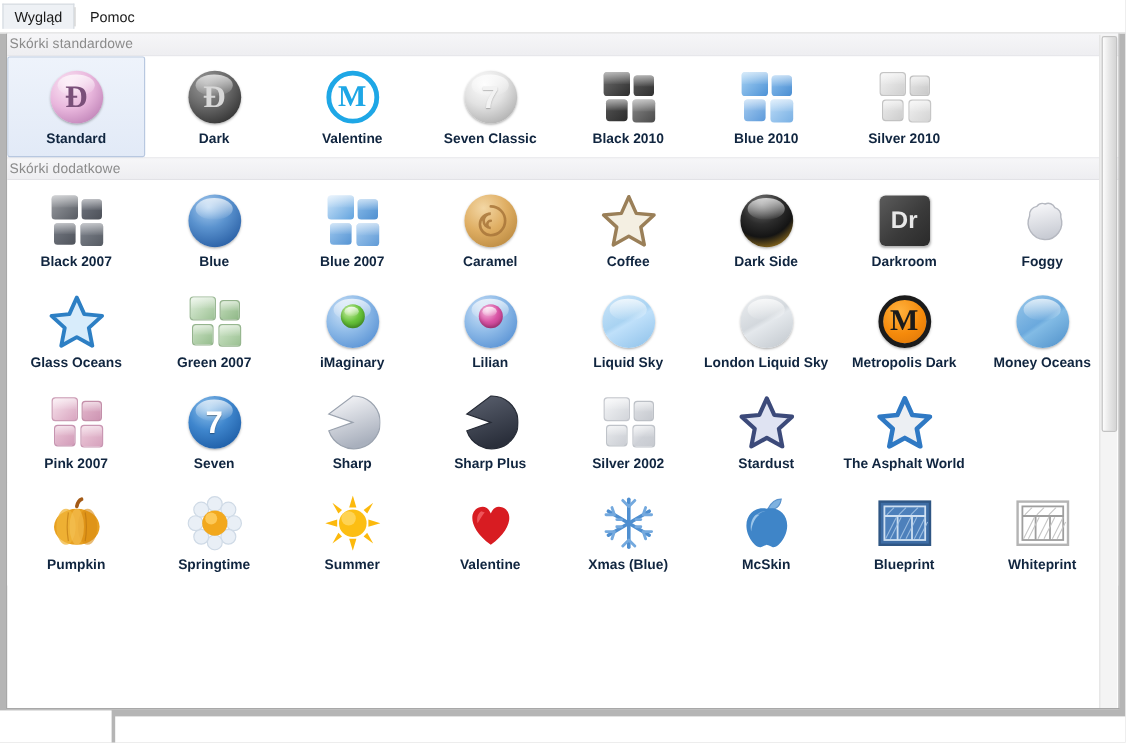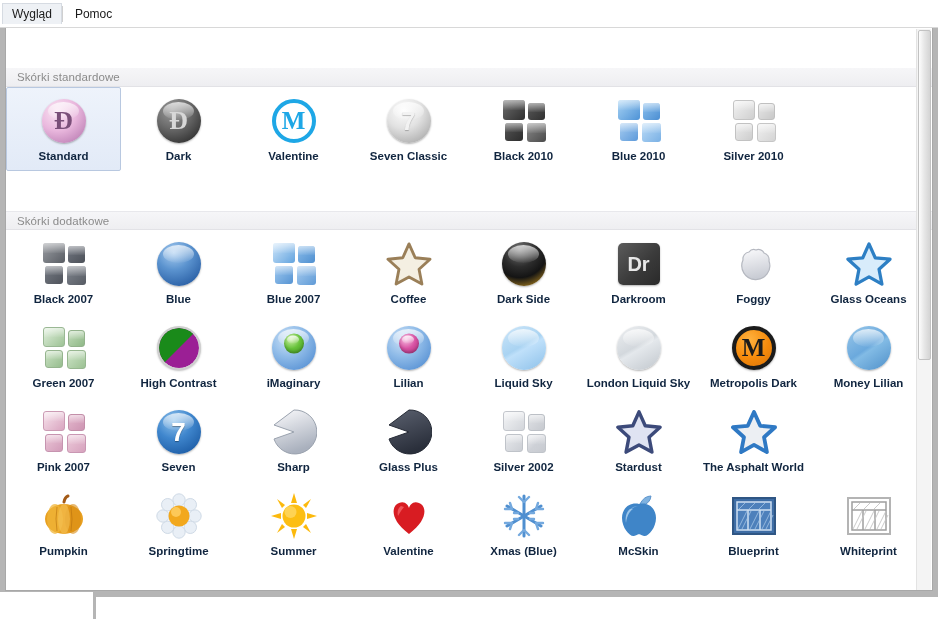--- a/index.html
+++ b/index.html
@@ -61,24 +61,23 @@
     border-top:none;
     overflow:hidden;
   }
 
   .section-header {
     height:19px;
     background:linear-gradient(to bottom,#f6f6f8 0%, #eeeef1 100%);
     border-bottom:1px solid #e2e2e6;
     border-top:1px solid #e8e8ec;
     display:flex; align-items:center;
-    padding-left:11px;
+    padding-left:2px;
     font-size:11.5px; color:#8b8b8b;
     letter-spacing:0.1px;
-    margin-top:40px;
   }
   .section-header.first { border-top:none; }
 
   .grid {
     display:flex; flex-wrap:wrap;
     background:#ffffff;
     padding:0;
   }
   .cell {
     width:115px;
@@ -310,20 +309,30 @@
                 <i class="t1" style="background:linear-gradient(135deg,#cfe6fa,#62a3de);"></i>
                 <i class="t2" style="background:linear-gradient(135deg,#8bbdea,#4f8fd0);"></i>
                 <i class="t3" style="background:linear-gradient(135deg,#9ec8ef,#5694d3);"></i>
                 <i class="t4" style="background:linear-gradient(135deg,#a8cdf0,#5f9ad6);"></i>
               </div>
             </div>
             <div class="cell-label">Blue 2007</div>
           </div>
           <div class="cell">
             <div class="icon-box">
+              <div class="circle-flat" style="background:radial-gradient(circle at 36% 26%, #f3d7a5 0%, #dfae63 45%, #c08f46 80%, #a87a38 100%);box-shadow:0 1px 2px rgba(0,0,0,0.28);">
+                <svg width="34" height="34" viewBox="0 0 34 34">
+                  <path d="M17 5 A12 12 0 1 1 16.9 29 A9 9 0 1 1 17 11 A6 6 0 1 0 17 23 A3 3 0 1 1 17 17" fill="none" stroke="#a8763a" stroke-width="2.2" stroke-linecap="round" opacity="0.85"></path>
+                </svg>
+              </div>
+            </div>
+            <div class="cell-label">Caramel</div>
+          </div>
+          <div class="cell">
+            <div class="icon-box">
               <svg class="star-svg" viewBox="0 0 48 46">
                 <polygon points="24,2 30.5,16.5 46,18 34.5,28.5 37.5,44 24,36.5 10.5,44 13.5,28.5 2,18 17.5,16.5" fill="#f4efe2" stroke="#9a7f58" stroke-width="3" stroke-linejoin="round"></polygon>
               </svg>
             </div>
             <div class="cell-label">Coffee</div>
           </div>
           <div class="cell">
             <div class="icon-box">
               <div class="sphere" style="background:radial-gradient(circle at 40% 18%, #787878 0%, #2c2c2c 38%, #141414 62%, #cf9a20 98%);"></div>
             </div>
@@ -363,36 +372,20 @@
                 <i class="t1" style="background:linear-gradient(135deg,#e0efdc,#9dc295);border:1px solid #9ab894;"></i>
                 <i class="t2" style="background:linear-gradient(135deg,#c3dcbb,#8fb887);border:1px solid #93b28c;"></i>
                 <i class="t3" style="background:linear-gradient(135deg,#cbe2c4,#96bd8e);border:1px solid #95b48e;"></i>
                 <i class="t4" style="background:linear-gradient(135deg,#cfe5c8,#9bc193);border:1px solid #97b790;"></i>
               </div>
             </div>
             <div class="cell-label">Green 2007</div>
           </div>
           <div class="cell">
             <div class="icon-box">
-              <div class="circle-flat" style="background:#ddd;overflow:hidden;border:2px solid #cfcfcf;box-shadow:0 1px 2px rgba(0,0,0,0.25);">
-                <svg width="44" height="44" viewBox="0 0 44 44" style="position:absolute;left:-2px;top:-2px;">
-                  <clipPath id="cc">
-                    <circle cx="22" cy="22" r="20"></circle>
-                  </clipPath>
-                  <g clip-path="url(#cc)">
-                    <rect x="0" y="0" width="44" height="44" fill="#9b1f95"></rect>
-                    <polygon points="0,0 44,0 0,44" fill="#1a8a1a"></polygon>
-                  </g>
-                </svg>
-              </div>
-            </div>
-            <div class="cell-label">High Contrast</div>
-          </div>
-          <div class="cell">
-            <div class="icon-box">
               <div class="sphere" style="background:radial-gradient(circle at 36% 30%, #cfe3f7 0%, #8fbbe8 42%, #5e96d6 80%, #4a82c4 100%);">
                 <span class="inner-ball" style="background:radial-gradient(circle at 35% 28%, #cdf0a8 0%, #67c23a 48%, #3f9420 100%);"></span>
               </div>
             </div>
             <div class="cell-label">iMaginary</div>
           </div>
           <div class="cell">
             <div class="icon-box">
               <div class="sphere" style="background:radial-gradient(circle at 36% 30%, #cfe3f7 0%, #8fbbe8 42%, #5e96d6 80%, #4a82c4 100%);">
                 <span class="inner-ball" style="background:radial-gradient(circle at 35% 28%, #f7c0e2 0%, #d853a4 48%, #ab2f7c 100%);"></span>
@@ -417,21 +410,21 @@
               <div class="circle-flat" style="background:radial-gradient(circle at 38% 26%, #ffb13d 0%, #f58a0b 55%, #d9740a 100%);border:4px solid #1b1b1b;box-shadow:0 1px 2px rgba(0,0,0,0.3);">
                 <span style="font-family:'Liberation Serif',serif;font-size:25px;font-weight:bold;color:#1b1b1b;">M</span>
               </div>
             </div>
             <div class="cell-label">Metropolis Dark</div>
           </div>
           <div class="cell">
             <div class="icon-box">
               <div class="sphere" style="background:linear-gradient(145deg,#9ac8ea 0%,#6ba9dd 48%,#82bbe5 54%,#4e8fc9 100%);"></div>
             </div>
-            <div class="cell-label">Money Lilian</div>
+            <div class="cell-label">Money Oceans</div>
           </div>
           <div class="cell">
             <div class="icon-box">
               <div class="tiles">
                 <i class="t1" style="background:linear-gradient(135deg,#f7e3ec,#d9a5c0);border:1px solid #cb9bb4;"></i>
                 <i class="t2" style="background:linear-gradient(135deg,#e4b8cd,#cd94b2);border:1px solid #c38fa9;"></i>
                 <i class="t3" style="background:linear-gradient(135deg,#ebc6d7,#d29cb9);border:1px solid #c694b0;"></i>
                 <i class="t4" style="background:linear-gradient(135deg,#edcada,#d6a2bd);border:1px solid #c997b3;"></i>
               </div>
             </div>
@@ -467,21 +460,21 @@
               <svg width="46" height="46" viewBox="0 0 46 46">
                 <defs>
                   <linearGradient id="pd" x1="0" y1="0" x2="0.35" y2="1">
                     <stop offset="0" stop-color="#5b616f"></stop>
                     <stop offset="1" stop-color="#2a2f3b"></stop>
                   </linearGradient>
                 </defs>
                 <path d="M23 23 L3 16 L23 1 A22 22 0 1 1 3 30 Z" fill="url(#pd)" stroke="#262b36" stroke-width="1"></path>
               </svg>
             </div>
-            <div class="cell-label">Glass Plus</div>
+            <div class="cell-label">Sharp Plus</div>
           </div>
           <div class="cell">
             <div class="icon-box">
               <div class="tiles">
                 <i class="t1" style="background:linear-gradient(135deg,#f4f5f7,#d2d5da);border:1px solid #c3c6cc;"></i>
                 <i class="t2" style="background:linear-gradient(135deg,#dfe1e5,#c6c9cf);border:1px solid #bcc0c6;"></i>
                 <i class="t3" style="background:linear-gradient(135deg,#e7e9ec,#cbced4);border:1px solid #bfc3c9;"></i>
                 <i class="t4" style="background:linear-gradient(135deg,#e9ebee,#ced1d7,#c7cad0);border:1px solid #c0c4ca;"></i>
               </div>
             </div>

